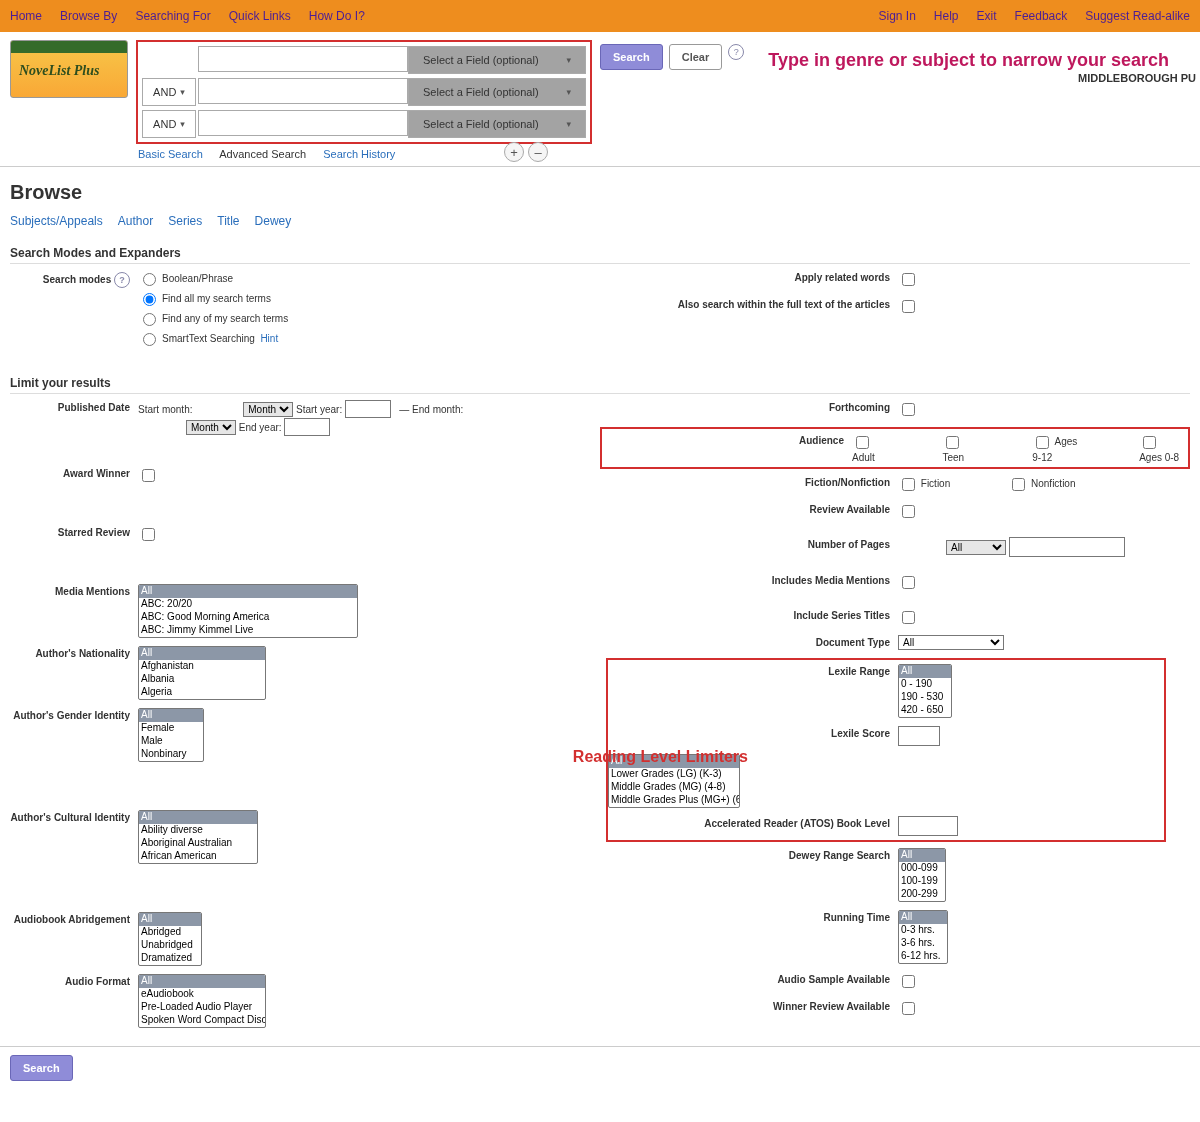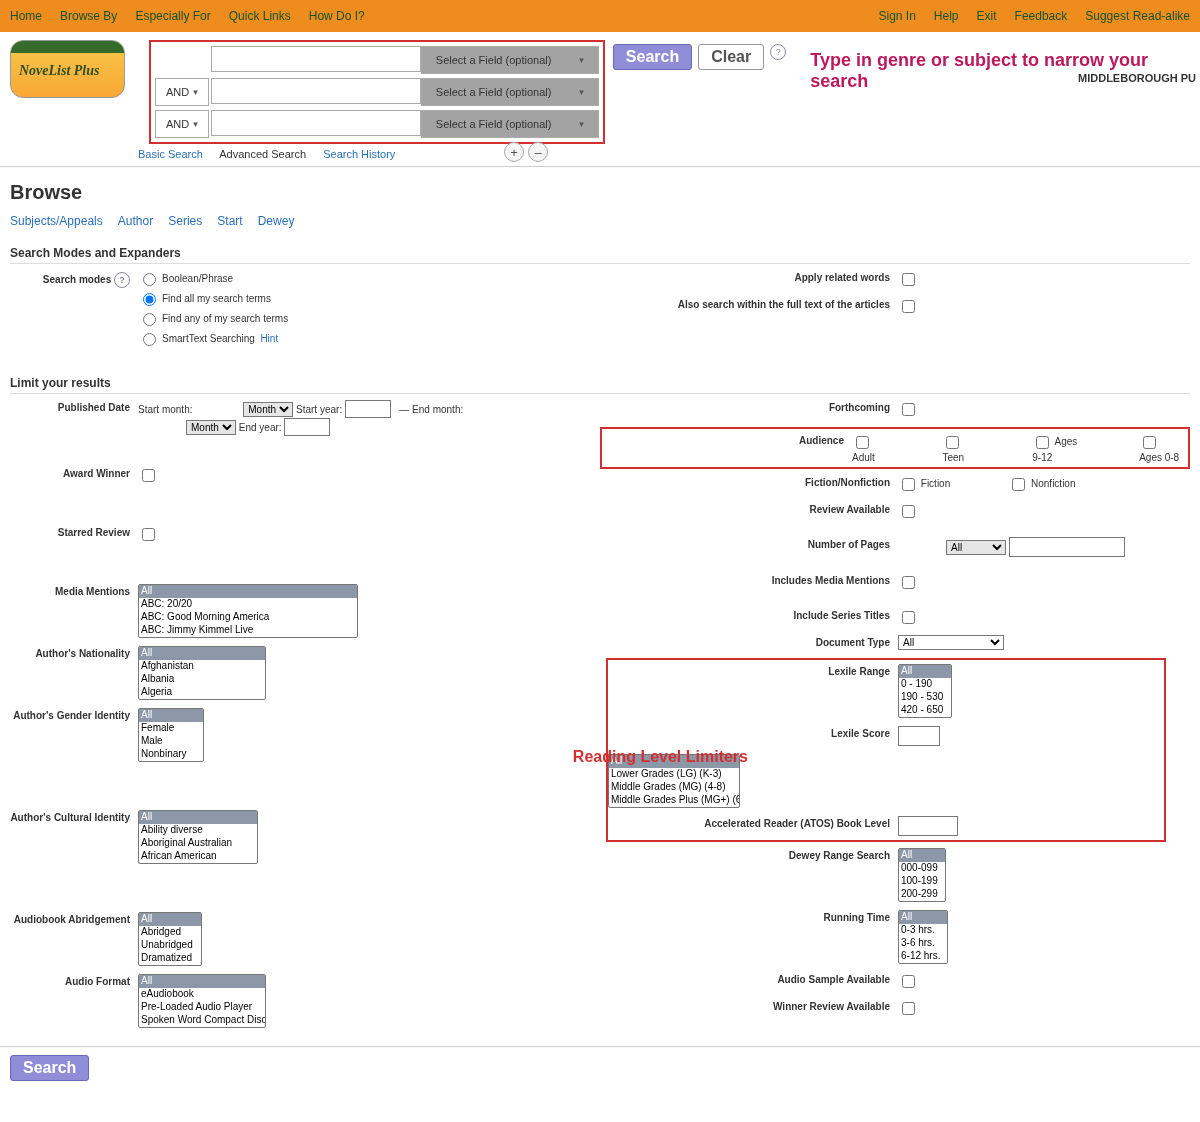--- a/index.html
+++ b/index.html
@@ -1,30 +1,30 @@
 <!DOCTYPE html>
 <html><head>
 <meta charset="utf-8">
 <style>
   body { margin:0; font-family: Arial, Helvetica, sans-serif; font-size:11px; color:#333; background:#fff; }
   a { color:#2a6ebb; text-decoration:none; }
-  .topbar { background:#ee8d1e; height:32px; display:flex; justify-content:space-between; align-items:center; padding:0 10px; color:#14532d; font-size:12px; }
+  .topbar { background:#ee8d1e; height:32px; display:flex; justify-content:space-between; align-items:center; padding:0 10px; color:#4c1d95; font-size:12px; }
   .topbar ul { list-style:none; display:flex; gap:18px; margin:0; padding:0; }
   .topbar li { cursor:pointer; }
   .header { display:flex; align-items:flex-start; padding:8px 0 0 10px; position:relative; }
-  .logo { width:116px; height:56px; background:linear-gradient(#f7c749,#f9a836); border:1px solid #999; border-radius:13px; position:relative; overflow:hidden; margin-right:24px;}
+  .logo { width:116px; height:56px; background:linear-gradient(#f7c749,#f9a836); border:1px solid #999; border-radius:3px; position:relative; overflow:hidden; margin-right:8px;}
   .logo::before{content:"";position:absolute;top:0;left:0;right:0;height:12px;background:#356b2a;}
   .logo span{position:absolute;bottom:18px;left:8px;font-family:"Times New Roman",serif;font-style:italic;font-size:14px;color:#2e4e1e;font-weight:bold;}
   .search-rows { border:2px solid #d32f2f; padding:4px; }
   .search-row { display:flex; margin-bottom:4px; }
   .bool-sel { width:52px; height:26px; border:1px solid #aaa; background:#fff; font-size:11px; margin-right:2px; display:flex;align-items:center;justify-content:center;cursor:pointer;}
   .bool-sel.hidden{visibility:hidden;}
   .term-input { width:200px; height:24px; border:1px solid #aaa; padding:0 4px; }
   .field-sel { width:148px; height:26px; border:1px solid #aaa; background:#a3a3a3; font-size:11px; display:flex; align-items:center; justify-content:space-between; padding:0 14px; cursor:pointer;}
-  .btn { height:26px; border:1px solid #999; border-radius:3px; padding:0 12px; font-size:16px; font-weight:bold; cursor:pointer; }
+  .btn { height:26px; border:1px solid #999; border-radius:3px; padding:0 12px; font-size:11px; font-weight:bold; cursor:pointer; }
   .btn-search { background:#8f8cd8; color:#fff; border-color:#6a67b7; }
   .btn-clear { background:#fff; color:#555; }
   .help-circle { width:14px; height:14px; border:1px solid #88a; border-radius:50%; display:inline-flex; align-items:center; justify-content:center; font-size:9px; color:#88a;}
   .round { width:18px;height:18px;border:1px solid #aaa;border-radius:50%;display:inline-flex;align-items:center;justify-content:center;background:#f5f5f5;font-size:13px;color:#555;cursor:pointer;margin-left:4px;}
   .anno-callout { color:#be185d; font-weight:bold; font-size:18px; margin-left:24px; margin-top:10px;}
   .subnav { margin:4px 0 0 138px; font-size:11px; }
   .subnav span { margin-right:14px; cursor:pointer; }
   .subnav .active { color:#333; }
   .library-name { position:absolute; right:4px; top:40px; font-size:11px; font-weight:bold; color:#333; white-space:nowrap; }
   hr.sep { border:none; border-top:1px solid #ccc; margin:6px 0; }
@@ -50,21 +50,21 @@
   .caret::after{content:"▾";font-size:9px;margin-left:4px;color:#555;}
   .footer-search { border-top:1px solid #ccc; padding:8px 10px; }
 </style>
 </head>
 <body>
 
 <div class="topbar">
   <ul>
     <li>Home</li>
     <li>Browse By</li>
-    <li>Especially For</li>
+    <li>Searching For</li>
     <li>Quick Links</li>
     <li>How Do I?</li>
   </ul>
   <ul>
     <li>Sign In</li>
     <li>Help</li>
     <li>Exit</li>
     <li>Feedback</li>
     <li>Suggest Read-alike</li>
   </ul>
@@ -129,21 +129,21 @@
 
 <hr class="sep">
 
 <div class="content">
 
   <h2>Browse</h2>
   <div class="browse-tabs">
     <a>Subjects/Appeals</a>
     <a>Author</a>
     <a>Series</a>
-    <a>Start</a>
+    <a>Title</a>
     <a>Dewey</a>
   </div>
 
   <div class="section-head">Search Modes and Expanders</div>
   <div class="two-col">
     <div class="col">
       <div class="field-row">
         <div class="field-label"><span>Search modes</span> <span class="help-circle">?</span></div>
         <div class="field-body">
           <div class="radio-row">

